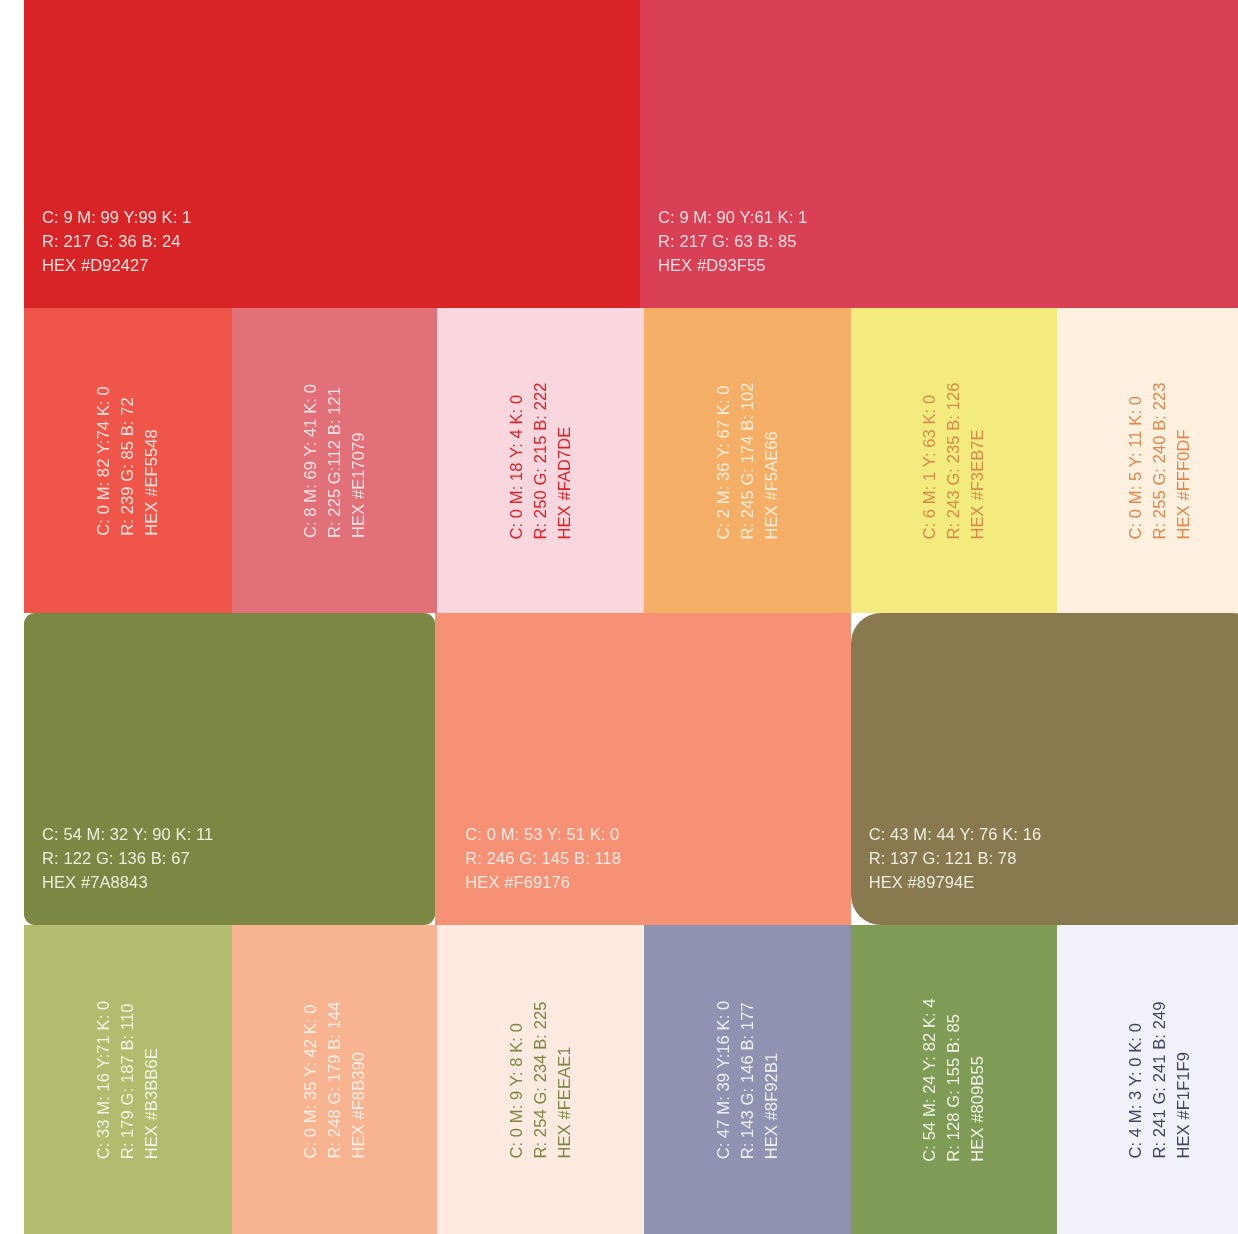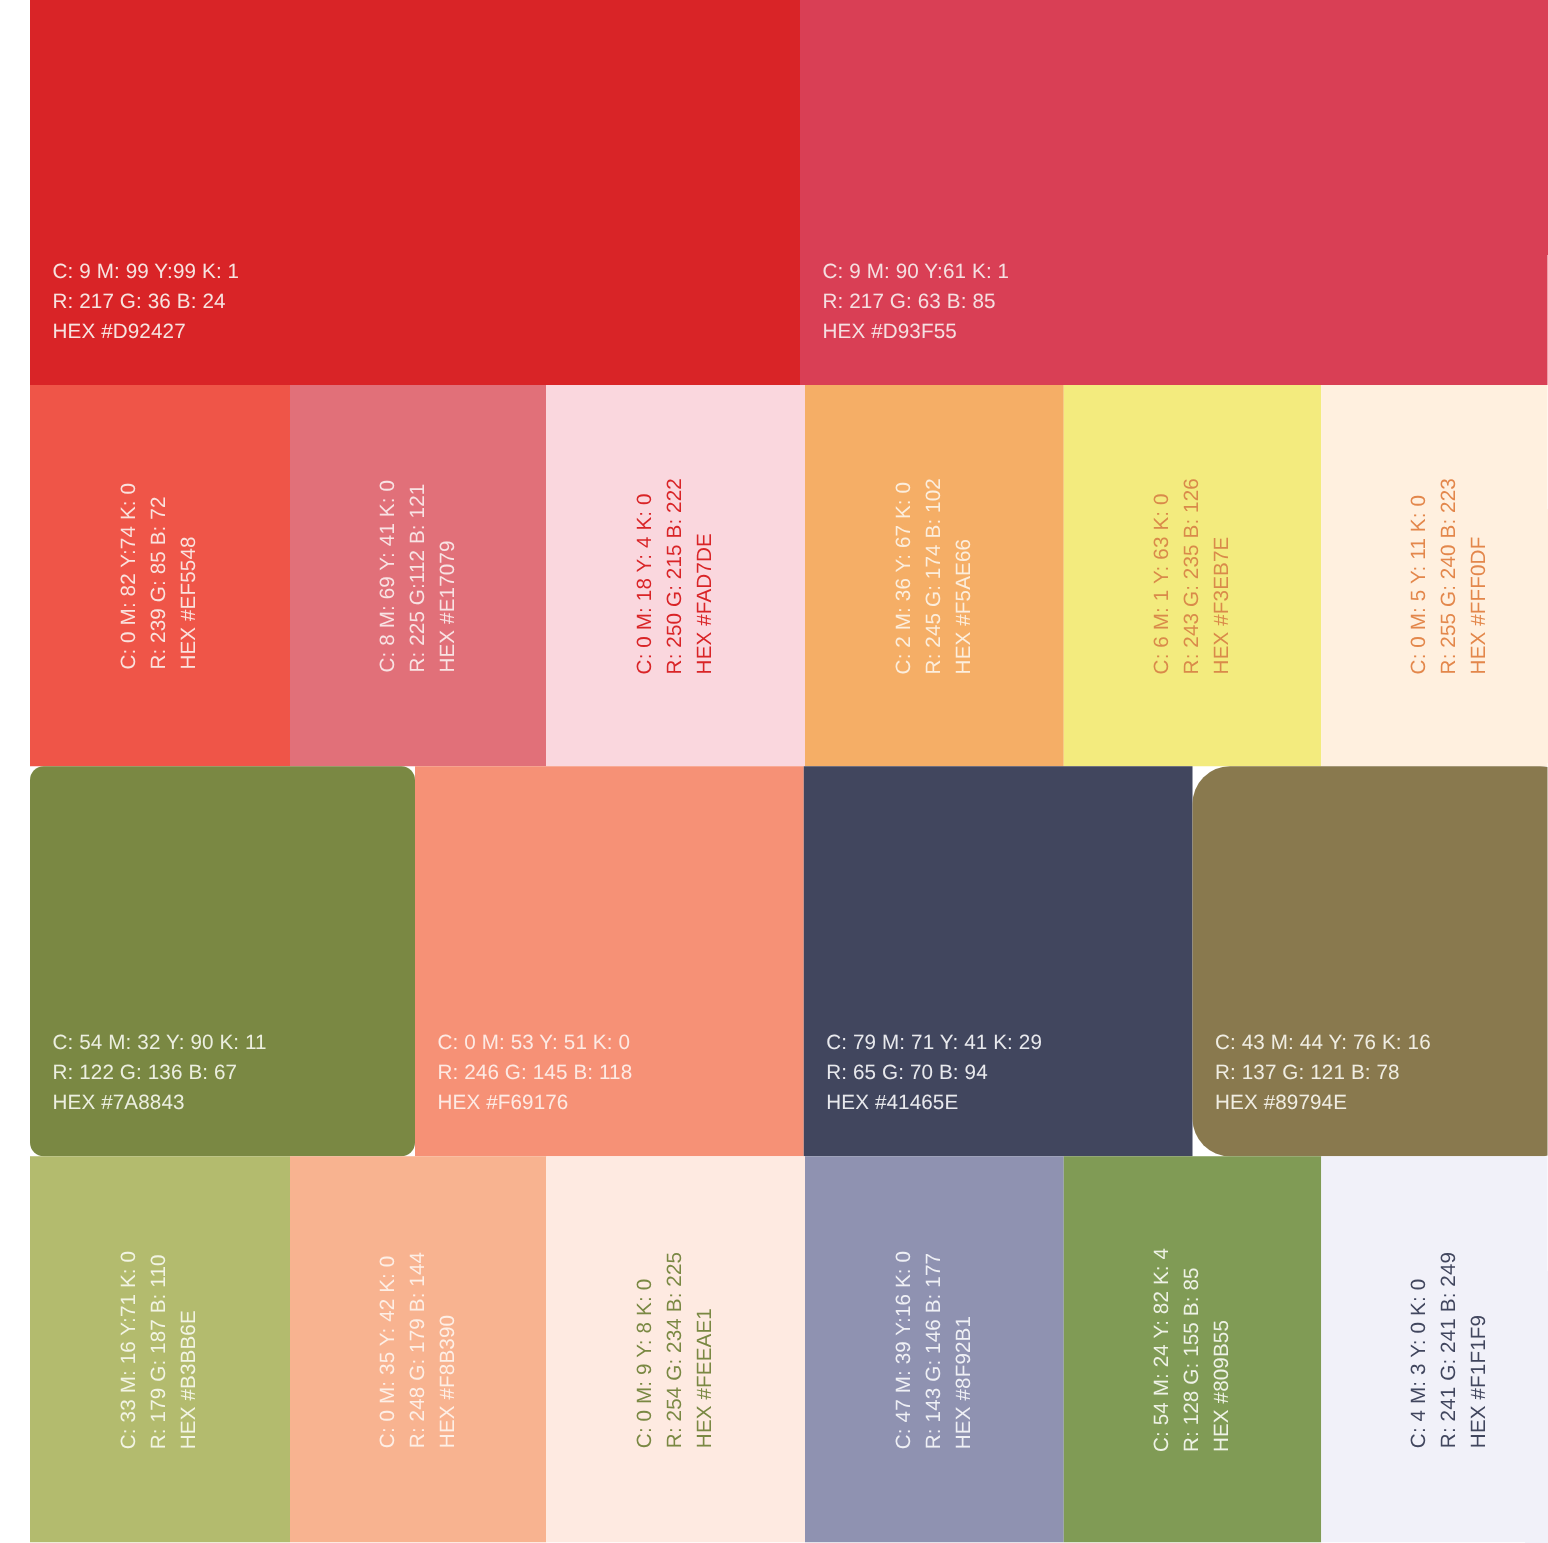--- a/index.html
+++ b/index.html
@@ -145,31 +145,24 @@
     </div>
     <div class="row row-major-2">
       <div class="swatch wide" style="background: rgb(122, 136, 67); flex-grow: 308; flex-basis: 0px; border-radius: 11px;">
         <div class="info" style="color: rgb(236, 239, 224);">
           <span class="line">C: 54 M: 32 Y: 90 K: 11</span>
           <span class="line">R: 122 G: 136 B: 67</span>
           <span class="line">HEX #7A8843</span>
         </div>
       </div>
       <div class="swatch wide" style="background: rgb(246, 145, 118); flex-grow: 311; flex-basis: 0px;">
-        <div class="info" style="color: rgb(253, 234, 228);">
+        <div class="info" style="color: rgb(253, 234, 228); margin-left: 12px;">
           <span class="line">C: 0 M: 53 Y: 51 K: 0</span>
           <span class="line">R: 246 G: 145 B: 118</span>
           <span class="line">HEX #F69176</span>
-        </div>
-      </div>
-      <div class="swatch wide" style="background: rgb(65, 70, 94); flex-grow: 311; flex-basis: 0px;">
-        <div class="info" style="color: rgb(232, 233, 237);">
-          <span class="line">C: 79 M: 71 Y: 41 K: 29</span>
-          <span class="line">R: 65 G: 70 B: 94</span>
-          <span class="line">HEX #41465E</span>
         </div>
       </div>
       <div class="swatch wide" style="background: rgb(137, 121, 78); flex-grow: 308; flex-basis: 0px; border-radius: 30px;">
         <div class="info" style="color: rgb(240, 237, 226);">
           <span class="line">C: 43 M: 44 Y: 76 K: 16</span>
           <span class="line">R: 137 G: 121 B: 78</span>
           <span class="line">HEX #89794E</span>
         </div>
       </div>
     </div>

